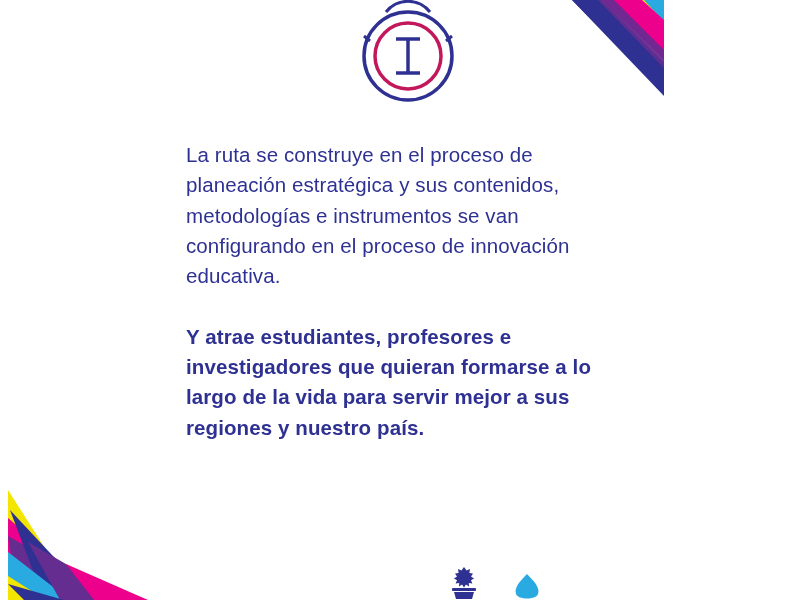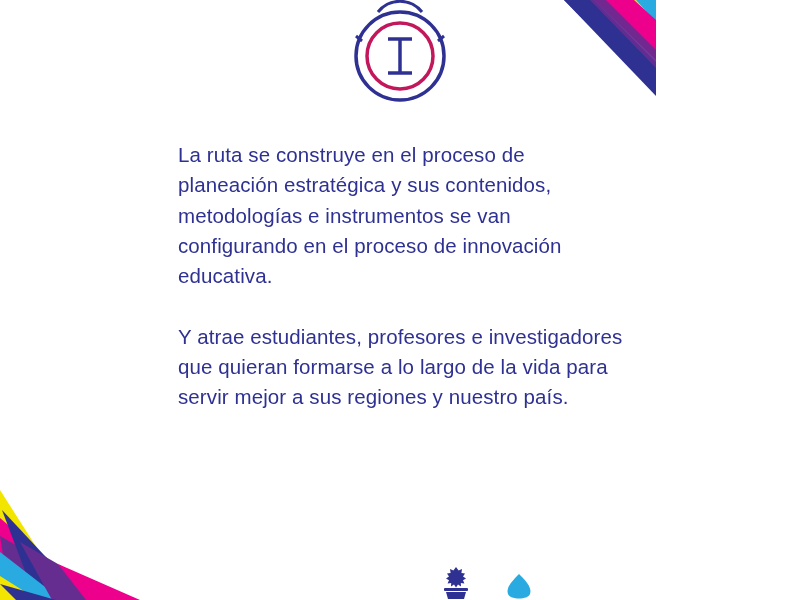--- a/index.html
+++ b/index.html
@@ -11,20 +11,21 @@
     background: #ffffff;
     font-family: "Liberation Sans", sans-serif;
   }
 
   #slide {
     position: relative;
     width: 656px;
     height: 600px;
     background: #ffffff;
     overflow: hidden;
+    margin-left: 8px;
   }
 
   
   .corner-tr {
     position: absolute;
     top: 0;
     right: 0;
     width: 170px;
     height: 120px;
     overflow: hidden;
@@ -61,21 +62,21 @@
     width: 450px;
   }
 
   .para {
     color: #2e3192;
     font-size: 20.5px;
     line-height: 1.48;
     letter-spacing: 0.1px;
     margin: 0 0 26px 0;
   }
-  .para:last-child { margin-bottom: 0; }
+  .para:last-child { margin-bottom: 0; font-weight: bold; }
 
   .para.gap-1 { margin-bottom: 30px; }
   .para.gap-2 { margin-bottom: 30px; }
 
   
   .logos {
     position: absolute;
     right: 120px;
     bottom: 0;
     height: 42px;

